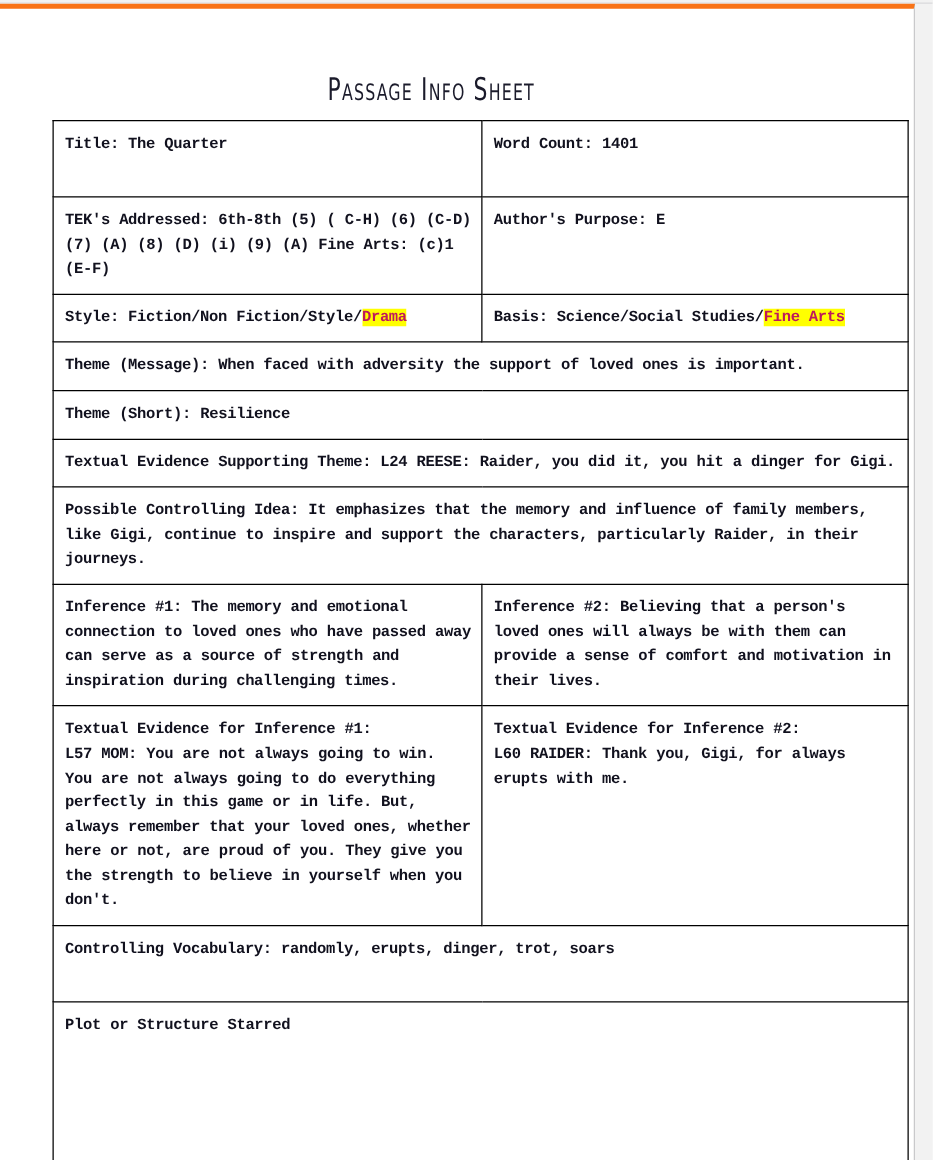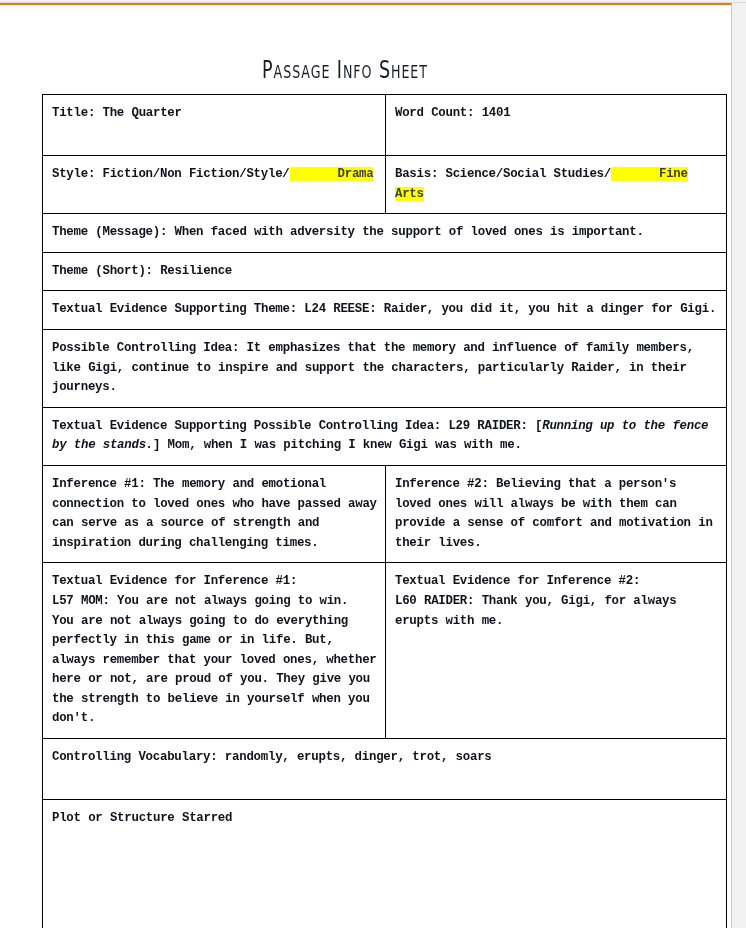--- a/index.html
+++ b/index.html
@@ -14,21 +14,21 @@
     overflow: hidden;
   }
   #page {
     position: absolute;
     left: 0;
     top: 3px;
     width: 732px;
     height: 925px;
     background: #ffffff;
     border-right: 1px solid #c9c9cb;
-    border-top: 2px solid #f97316;
+    border-top: 4px solid #f97316;
     box-sizing: border-box;
   }
   #top-rule {
     position: absolute;
     left: 0;
     top: 0;
     width: 746px;
     height: 3px;
     background: #f2f2f2;
     border-bottom: 1px solid #d9d9db;
@@ -68,22 +68,21 @@
     font-weight: bold;
     line-height: 1.58;
     color: #11111e;
     letter-spacing: -0.25px;
     word-spacing: 0.2px;
   }
   td.col-left  { width: 325px; }
   td.col-right { width: 323px; }
   .hl {
     background: #ffff00;
-    color: #404040;
-    padding-left: 48px;
+    color: #be185d;
   }
   .ital {
     font-style: italic;
   }
   .tall-1 { height: 42px; }
   .tall-2 { height: 52px; }
   .tall-pad { padding-bottom: 18px; }
   .struct-row {
     position: relative;
   }
@@ -104,37 +103,38 @@
 
   <div id="sheet-title">Passage Info Sheet</div>
 
   <table class="info">
     <tbody>
       <tr>
         <td class="col-left tall-1">Title: The Quarter</td>
         <td class="col-right tall-1">Word Count: 1401</td>
       </tr>
       <tr>
+        <td class="col-left tall-2">TEK's Addressed: 6th-8th (5) ( C-H) (6) (C-D) (7) (A) (8) (D) (i) (9) (A) Fine Arts: (c)1 (E-F)</td>
+        <td class="col-right tall-2">Author's Purpose: E</td>
+      </tr>
+      <tr>
         <td class="col-left"><span>Style: Fiction/Non Fiction/Style/</span><span class="hl">Drama</span></td>
         <td class="col-right"><span>Basis:  Science/Social Studies/</span><span class="hl">Fine Arts</span></td>
       </tr>
       <tr>
         <td colspan="2">Theme (Message): When faced with adversity the support of loved ones is important.</td>
       </tr>
       <tr>
         <td class="col-left" colspan="2">Theme (Short): Resilience</td>
       </tr>
       <tr>
         <td colspan="2">Textual Evidence Supporting Theme:  L24 REESE: Raider, you did it, you hit a dinger for Gigi.</td>
       </tr>
       <tr>
         <td colspan="2">Possible Controlling Idea: It emphasizes that the memory and influence of family members, like Gigi, continue to inspire and support the characters, particularly Raider, in their journeys.</td>
-      </tr>
-      <tr>
-        <td colspan="2" class="tall-pad"><span>Textual Evidence Supporting Possible Controlling Idea: L29 RAIDER: [</span><span class="ital">Running up to the fence by the stands.</span><span>] Mom, when I was pitching I knew Gigi was with me.</span></td>
       </tr>
       <tr>
         <td class="col-left tall-pad">Inference #1: The memory and emotional connection to loved ones who have passed away can serve as a source of strength and inspiration during challenging times.</td>
         <td class="col-right tall-pad">Inference #2: Believing that a person's loved ones will always be with them can provide a sense of comfort and motivation in their lives.</td>
       </tr>
       <tr>
         <td class="col-left tall-pad">
           <div>Textual Evidence for Inference #1:</div>
           <div>L57 MOM: You are not always going to win.  You are not always going to do everything perfectly in this game or in life.  But, always remember that your loved ones, whether here or not, are proud of you.  They give you the strength to believe in yourself when you don't.</div>
         </td>

